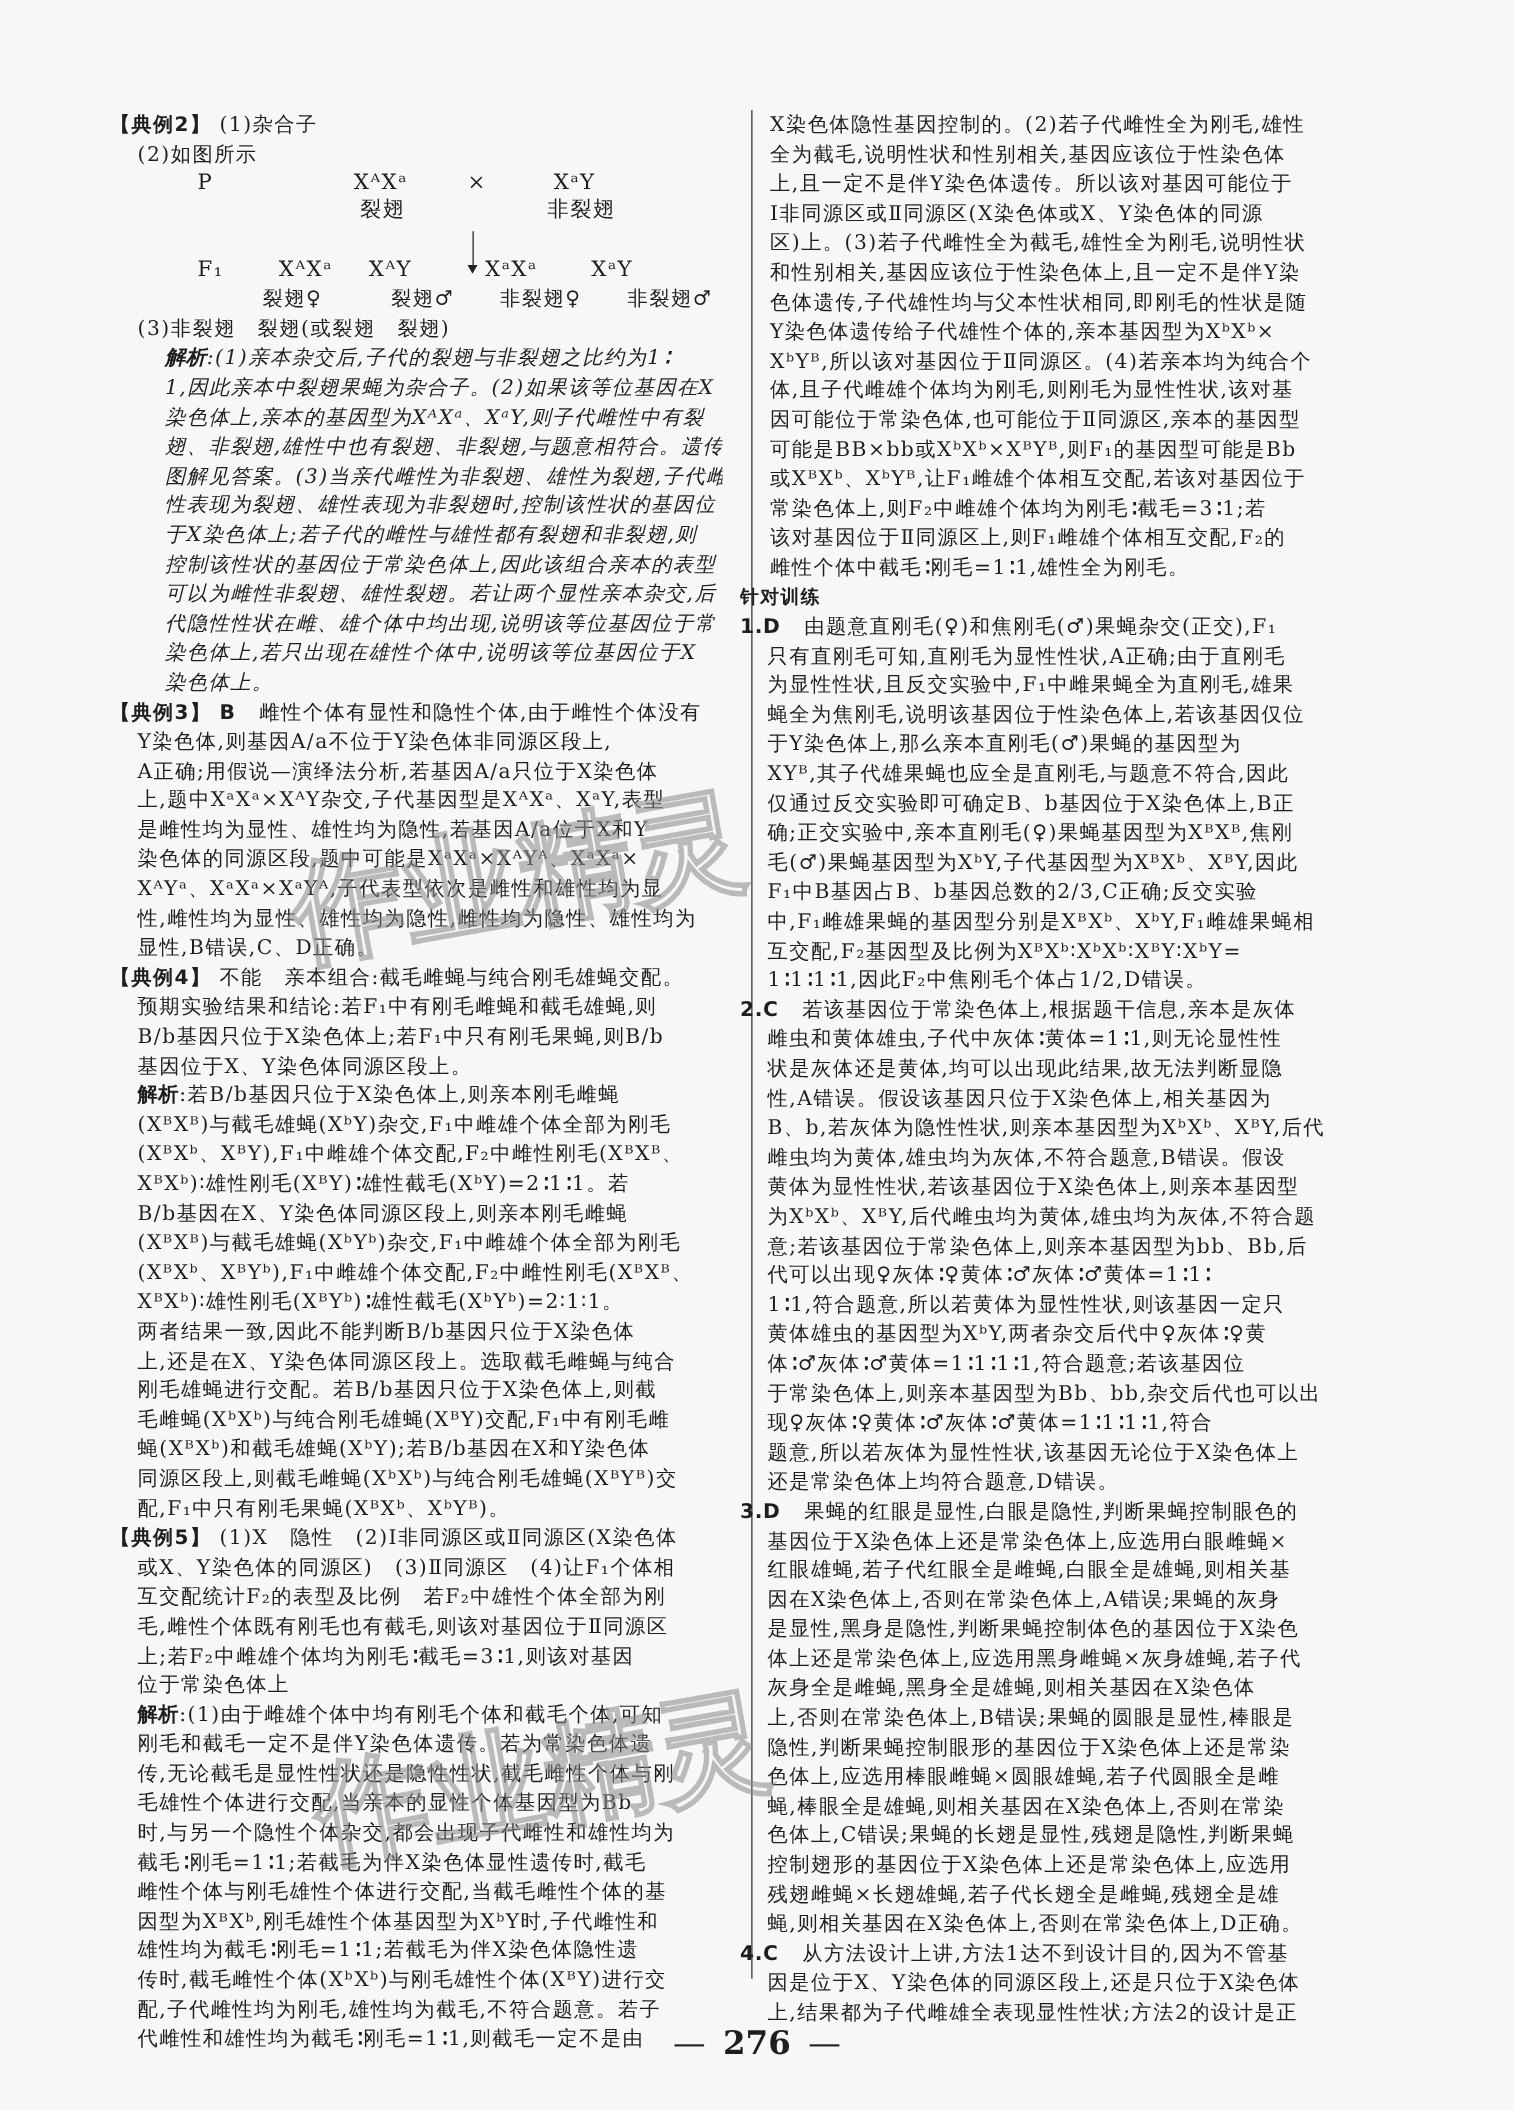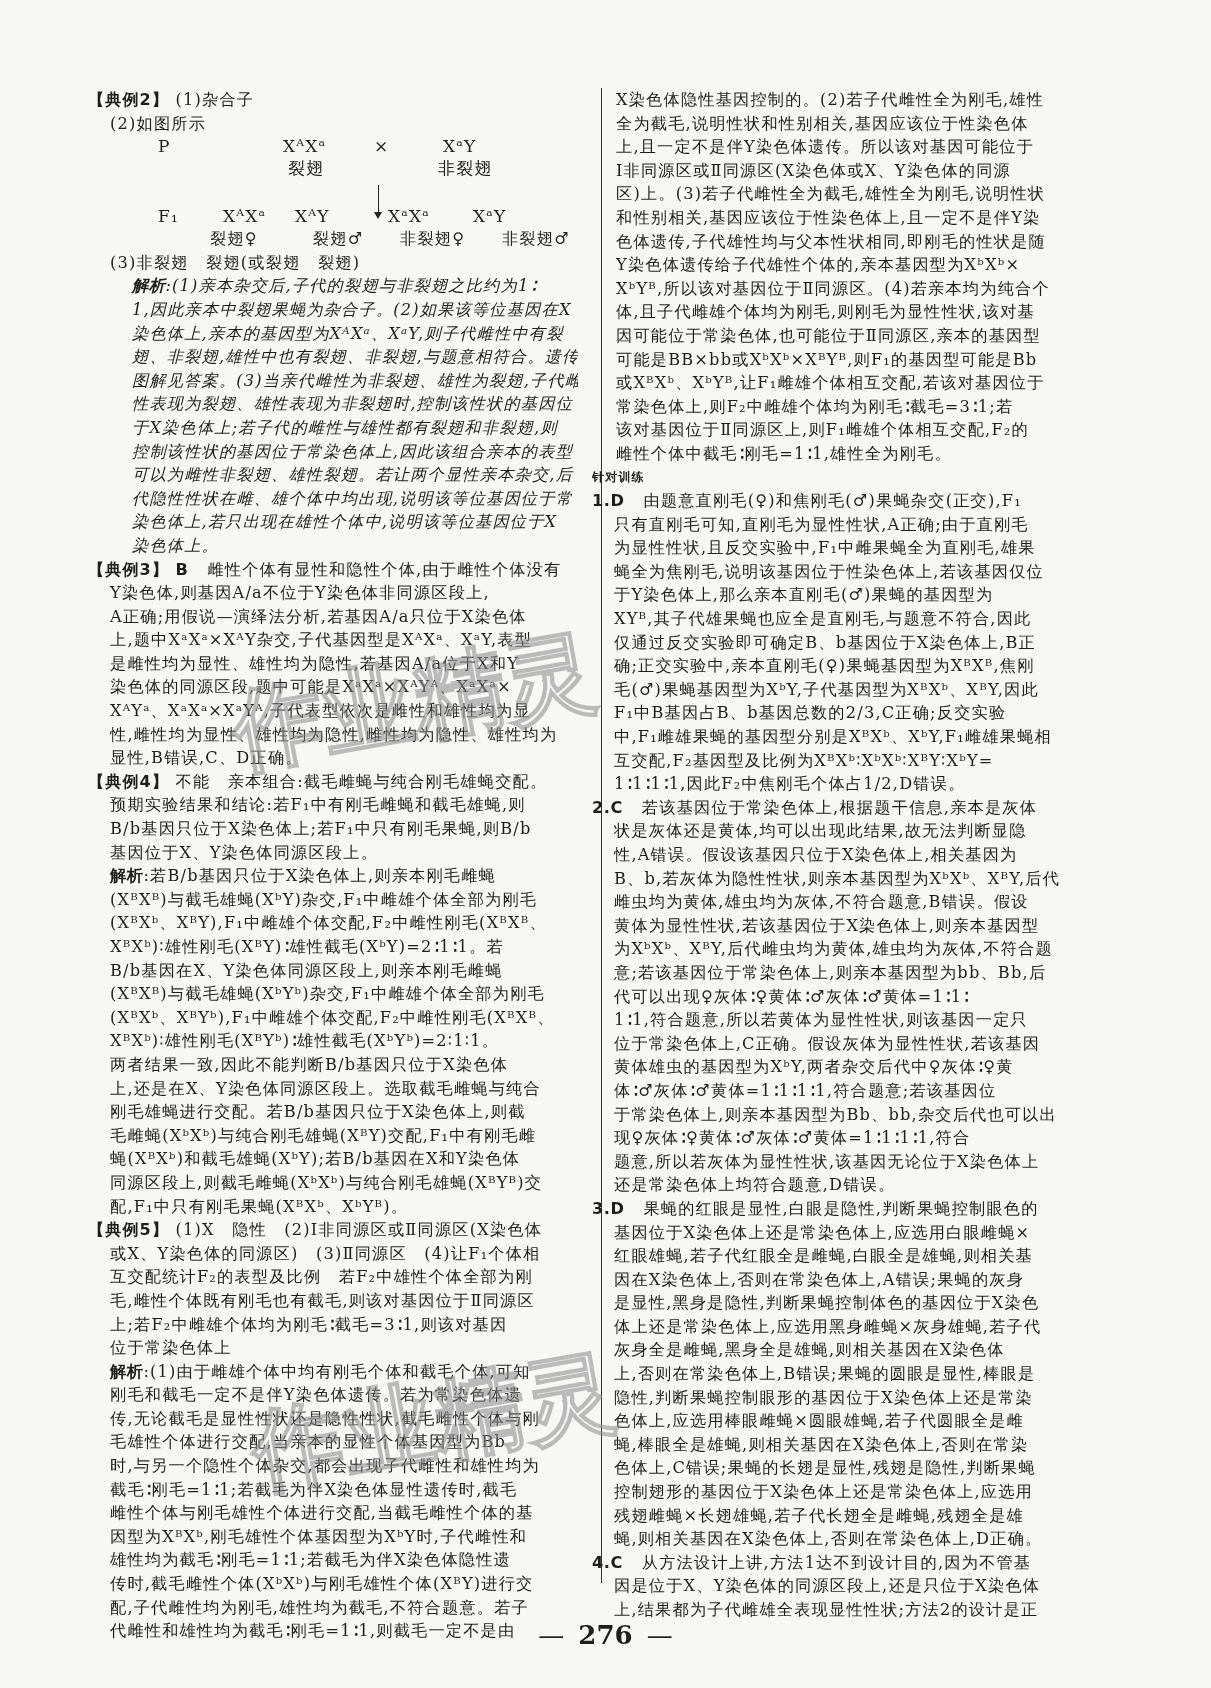--- a/index.html
+++ b/index.html
@@ -157,50 +157,50 @@
       <div class="line">XᵇYᴮ,所以该对基因位于Ⅱ同源区。(4)若亲本均为纯合个</div>
       <div class="line">体,且子代雌雄个体均为刚毛,则刚毛为显性性状,该对基</div>
       <div class="line">因可能位于常染色体,也可能位于Ⅱ同源区,亲本的基因型</div>
       <div class="line">可能是BB×bb或XᵇXᵇ×XᴮYᴮ,则F₁的基因型可能是Bb</div>
       <div class="line">或XᴮXᵇ、XᵇYᴮ,让F₁雌雄个体相互交配,若该对基因位于</div>
       <div class="line">常染色体上,则F₂中雌雄个体均为刚毛∶截毛=3∶1;若</div>
       <div class="line">该对基因位于Ⅱ同源区上,则F₁雌雄个体相互交配,F₂的</div>
       <div class="line">雌性个体中截毛∶刚毛=1∶1,雄性全为刚毛。</div>
     </div>
 
-    <div class="line head" style="margin-left:-24px;font-size:12px">针对训练</div>
+    <div class="line head" style="margin-left:-24px;font-size:15px">针对训练</div>
 
     <div style="margin-left:-24px">
       <div class="line"><span class="b">1.</span><span class="b">D</span>&nbsp;&nbsp;&nbsp;<span>由题意直刚毛(♀)和焦刚毛(♂)果蝇杂交(正交),F₁</span></div>
       <div class="line ind">只有直刚毛可知,直刚毛为显性性状,A正确;由于直刚毛</div>
       <div class="line ind">为显性性状,且反交实验中,F₁中雌果蝇全为直刚毛,雄果</div>
       <div class="line ind">蝇全为焦刚毛,说明该基因位于性染色体上,若该基因仅位</div>
       <div class="line ind">于Y染色体上,那么亲本直刚毛(♂)果蝇的基因型为</div>
       <div class="line ind">XYᴮ,其子代雄果蝇也应全是直刚毛,与题意不符合,因此</div>
       <div class="line ind">仅通过反交实验即可确定B、b基因位于X染色体上,B正</div>
       <div class="line ind">确;正交实验中,亲本直刚毛(♀)果蝇基因型为XᴮXᴮ,焦刚</div>
       <div class="line ind">毛(♂)果蝇基因型为XᵇY,子代基因型为XᴮXᵇ、XᴮY,因此</div>
       <div class="line ind">F₁中B基因占B、b基因总数的2/3,C正确;反交实验</div>
       <div class="line ind">中,F₁雌雄果蝇的基因型分别是XᴮXᵇ、XᵇY,F₁雌雄果蝇相</div>
       <div class="line ind">互交配,F₂基因型及比例为XᴮXᵇ∶XᵇXᵇ∶XᴮY∶XᵇY=</div>
       <div class="line ind">1∶1∶1∶1,因此F₂中焦刚毛个体占1/2,D错误。</div>
     </div>
 
     <div style="margin-left:-24px">
       <div class="line"><span class="b">2.</span><span class="b">C</span>&nbsp;&nbsp;&nbsp;<span>若该基因位于常染色体上,根据题干信息,亲本是灰体</span></div>
+      <div class="line ind">雌虫和黄体雄虫,子代中灰体∶黄体=1∶1,则无论显性性</div>
       <div class="line ind">状是灰体还是黄体,均可以出现此结果,故无法判断显隐</div>
       <div class="line ind">性,A错误。假设该基因只位于X染色体上,相关基因为</div>
       <div class="line ind">B、b,若灰体为隐性性状,则亲本基因型为XᵇXᵇ、XᴮY,后代</div>
       <div class="line ind">雌虫均为黄体,雄虫均为灰体,不符合题意,B错误。假设</div>
       <div class="line ind">黄体为显性性状,若该基因位于X染色体上,则亲本基因型</div>
       <div class="line ind">为XᵇXᵇ、XᴮY,后代雌虫均为黄体,雄虫均为灰体,不符合题</div>
       <div class="line ind">意;若该基因位于常染色体上,则亲本基因型为bb、Bb,后</div>
       <div class="line ind">代可以出现♀灰体∶♀黄体∶♂灰体∶♂黄体=1∶1∶</div>
       <div class="line ind">1∶1,符合题意,所以若黄体为显性性状,则该基因一定只</div>
-      <div class="line ind">位于常染色体上,C正确。假设灰体为显性性状,若该基因</div>
       <div class="line ind">黄体雄虫的基因型为XᵇY,两者杂交后代中♀灰体∶♀黄</div>
       <div class="line ind">体∶♂灰体∶♂黄体=1∶1∶1∶1,符合题意;若该基因位</div>
       <div class="line ind">于常染色体上,则亲本基因型为Bb、bb,杂交后代也可以出</div>
       <div class="line ind">现♀灰体∶♀黄体∶♂灰体∶♂黄体=1∶1∶1∶1,符合</div>
       <div class="line ind">题意,所以若灰体为显性性状,该基因无论位于X染色体上</div>
       <div class="line ind">还是常染色体上均符合题意,D错误。</div>
     </div>
 
     <div style="margin-left:-24px">
       <div class="line"><span class="b">3.</span><span class="b">D</span>&nbsp;&nbsp;&nbsp;<span>果蝇的红眼是显性,白眼是隐性,判断果蝇控制眼色的</span></div>

